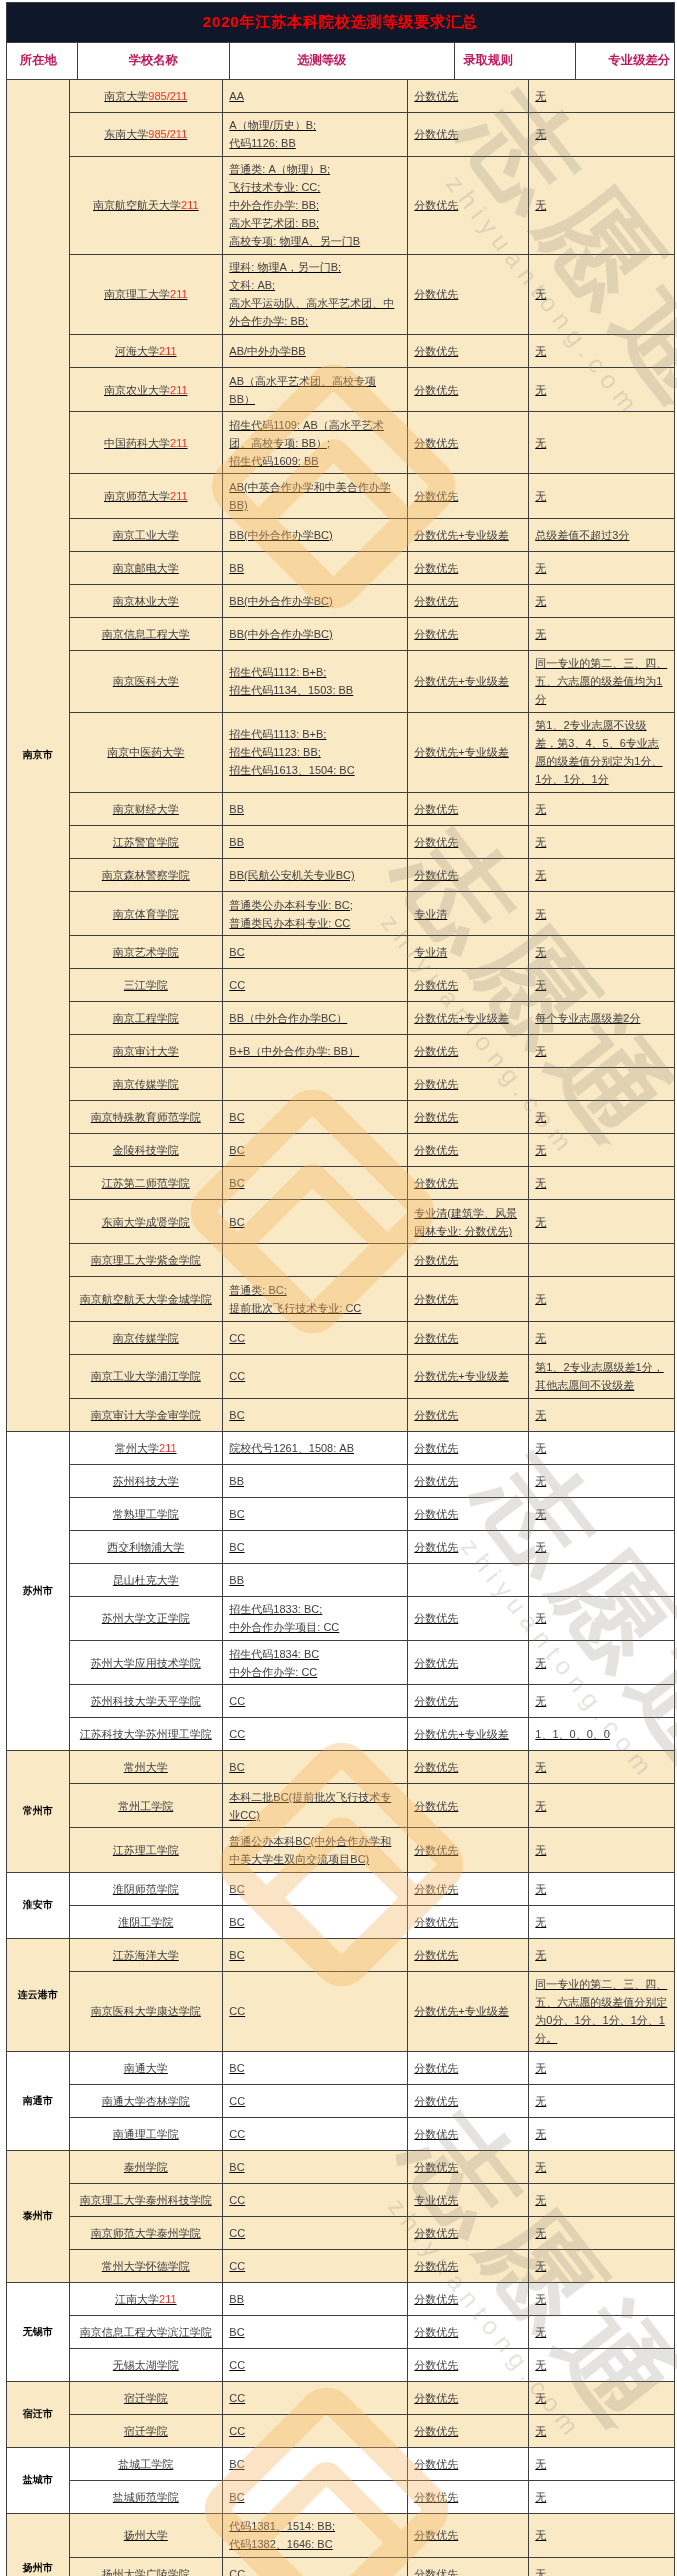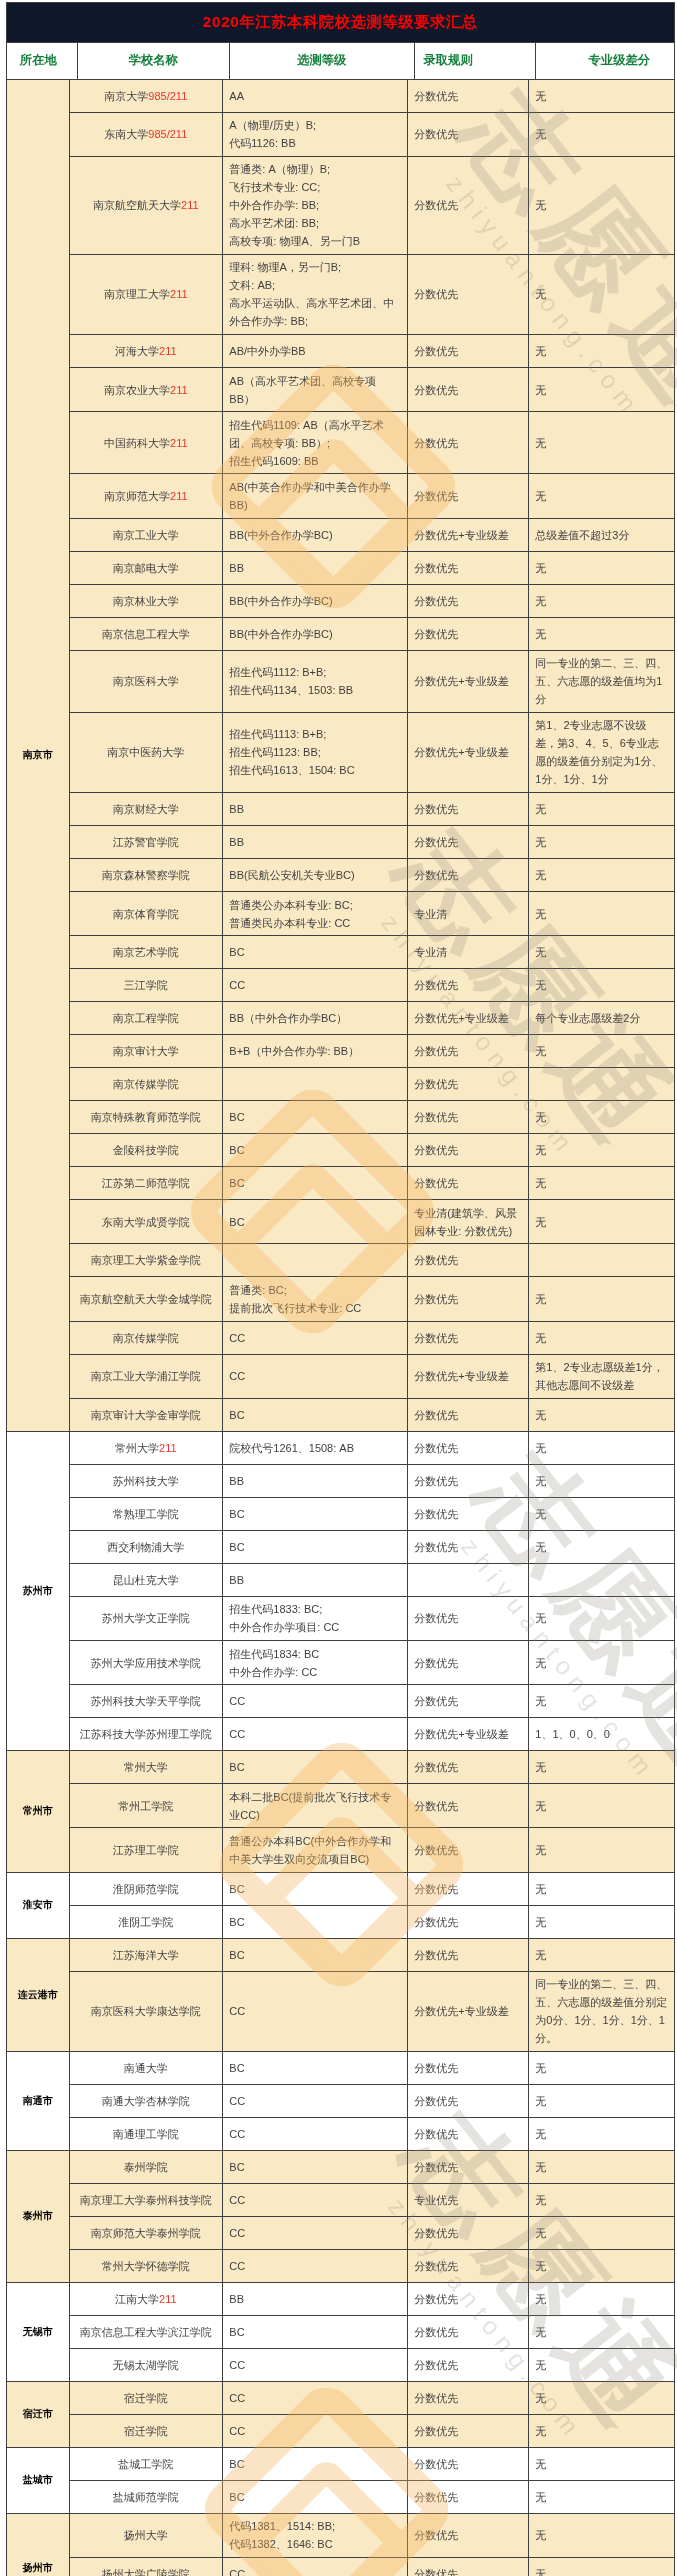--- a/index.html
+++ b/index.html
@@ -2,31 +2,31 @@
 <html style="font-size:11.6px"><head>
 <meta charset="utf-8">
 <style>
   html,body{margin:0;padding:0;background:#ffffff;}
   body{width:677px;font-family:"Liberation Sans","DejaVu Sans",sans-serif;}
   .page{position:relative;width:677px;min-height:2576px;background:#ffffff;overflow:hidden;}
   .table-frame{position:relative;margin:1.5px 2.2px 0 5.8px;border:0.7px solid #3f3f3f;background:#ffffff;z-index:1;}
   .title-box{height:39px;display:flex;align-items:center;justify-content:center;background:#0f172a;}
   .title-box .t{color:#fe0000;font-weight:bold;font-size:15.2px;letter-spacing:0.7px;}
   .header-row{display:flex;border-top:0.7px solid #3f3f3f;background:#ffffff;height:36px;}
-  .header-row .h{display:flex;align-items:center;justify-content:center;color:#15803d;font-weight:bold;font-size:12.3px;box-sizing:border-box;}
+  .header-row .h{display:flex;align-items:center;justify-content:center;color:#be185d;font-weight:bold;font-size:12.3px;box-sizing:border-box;}
   .h.c1{width:63px;}
   .h.c2{width:152px;border-left:0.7px solid #3f3f3f;margin-left:7px;}
   .h.c3{width:185px;border-left:0.7px solid #3f3f3f;}
-  .h.c4{width:121px;border-left:0.7px solid #3f3f3f;justify-content:flex-start;padding-left:8.7px;}
+  .h.c4{width:121px;border-left:0.7px solid #3f3f3f;justify-content:flex-start;padding-left:8.7px;margin-left:40px;}
   .h.c5{flex:1;border-left:0.7px solid #3f3f3f;padding-left:29px;}
   .section{display:flex;border-top:0.7px solid #3f3f3f;}
   .section.bg-yellow{background:#fae9c5;}
   .section.bg-white{background:#ffffff;}
   .city-cell{width:63px;flex:0 0 63px;display:flex;align-items:center;justify-content:center;color:#000000;font-weight:bold;font-size:10px;border-right:0.7px solid #3f3f3f;box-sizing:border-box;}
-  .rows{flex:1;display:flex;flex-direction:column;}
+  .rows{flex:1;display:flex;flex-direction:column;text-decoration:underline;}
   .row{display:flex;}
   .row + .row{border-top:0.7px solid #3f3f3f;}
   .cell{box-sizing:border-box;padding:3.6px 6.5px;display:flex;flex-direction:column;justify-content:center;min-height:32px;color:#3f3f3f;font-size:11px;line-height:18px;white-space:pre-line;}
   .cell.name{width:152px;flex-direction:row;align-items:center;flex-wrap:wrap;}
   .cell.level{width:185px;border-left:0.7px solid #3f3f3f;}
   .cell.rule{width:121px;border-left:0.7px solid #3f3f3f;}
   .cell.diff{flex:1;border-left:0.7px solid #3f3f3f;}
   .tag{color:#e8342a;}
   
   .wm-layer{position:absolute;inset:0;z-index:5;pointer-events:none;}

